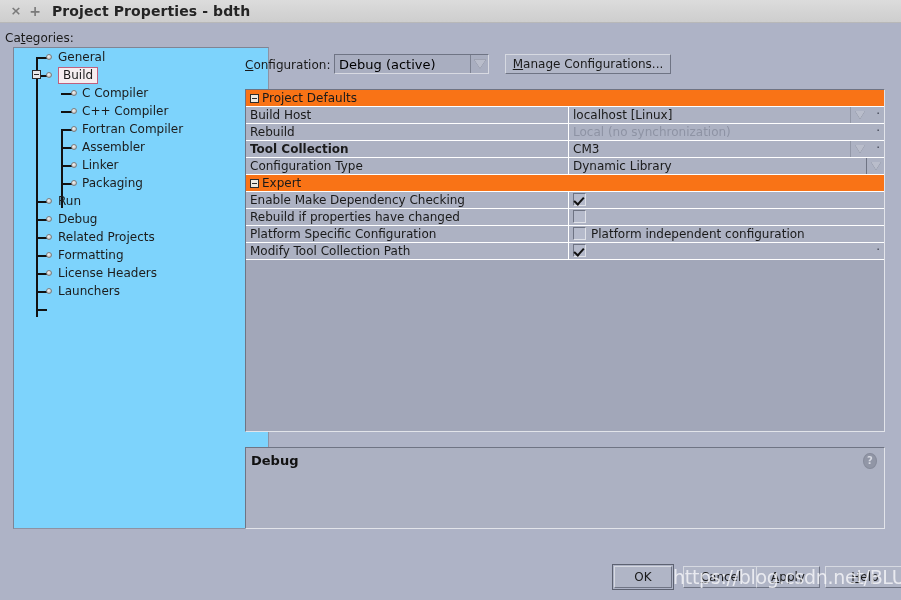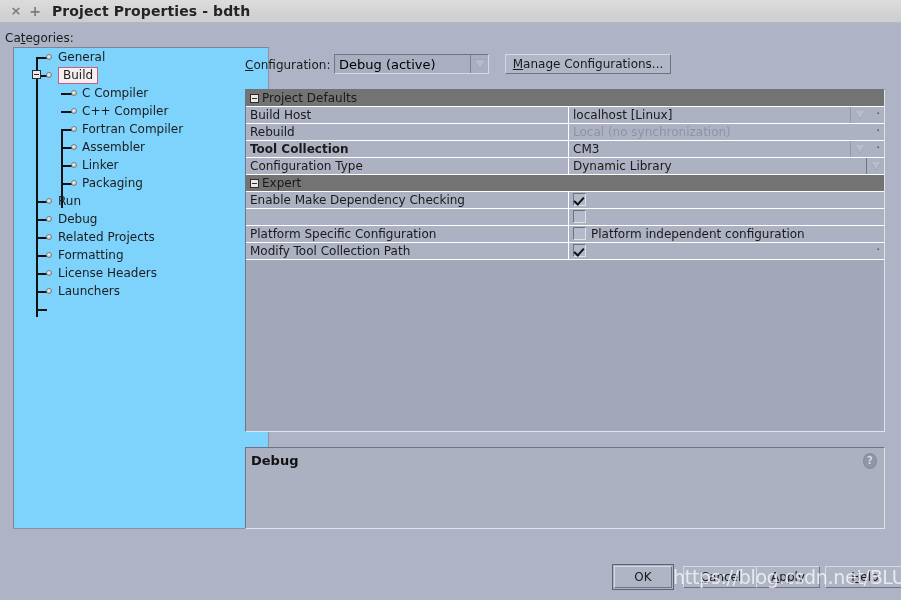--- a/index.html
+++ b/index.html
@@ -213,21 +213,21 @@
     background: #a2a7b9;
     border: 1px solid #6f7484;
     border-right-color: #e2e4ea;
     border-bottom-color: #e2e4ea;
     box-sizing: border-box;
     overflow: hidden;
   }
   .sect-row {
     position: relative;
     height: 17px;
-    background: #737373;
+    background: #f97316;
     border-bottom: 1px solid #ffffff;
     box-sizing: border-box;
     font-size: 12px;
     line-height: 16px;
     white-space: nowrap;
   }
   .sect-row .sq {
     position: absolute;
     left: 4px; top: 4px;
     width: 9px; height: 9px;
@@ -579,20 +579,21 @@
     </div>
 
     <div class="prop-row">
       <span class="name">Enable Make Dependency Checking</span>
       <span class="cellval">
         <span class="chkbox checked"></span>
       </span>
     </div>
 
     <div class="prop-row">
+      <span class="name">Rebuild if properties have changed</span>
       <span class="cellval">
         <span class="chkbox"></span>
       </span>
     </div>
 
     <div class="prop-row">
       <span class="name">Platform Specific Configuration</span>
       <span class="cellval">
         <span class="chkbox"></span>
         <span class="chklabel">Platform independent configuration</span>

